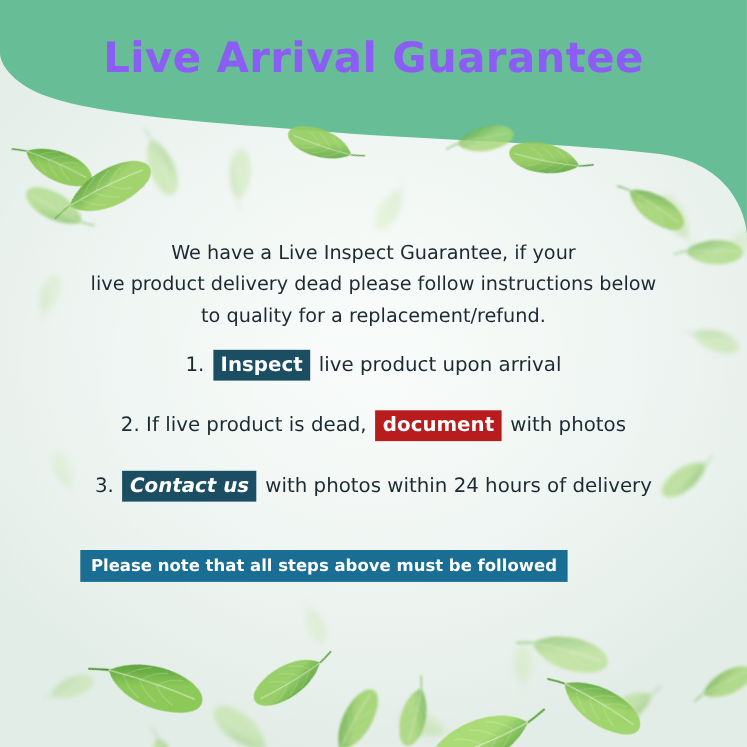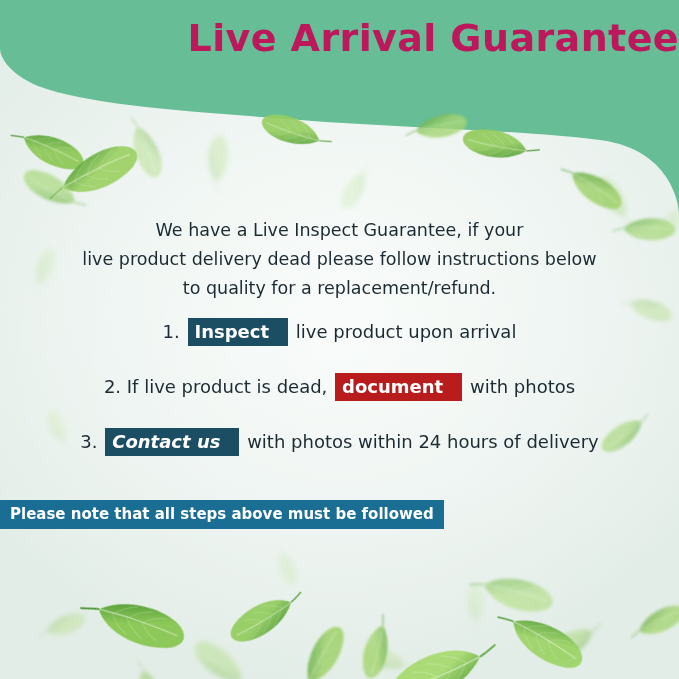--- a/index.html
+++ b/index.html
@@ -35,24 +35,24 @@
   .banner-green {
     position: absolute;
     left: 0; top: 0;
     width: 679px;
     height: 220px;
   }
   .banner-green svg { display: block; width: 679px; height: 220px; }
 
   .banner-title {
     position: absolute;
-    left: 0; top: 16px;
+    left: 0; top: 30px;
     width: 679px;
-    text-align: right;
-    color: #be185d;
+    text-align: center;
+    color: #8b5cf6;
     font-size: 38px;
     font-weight: 700;
     letter-spacing: 0.4px;
     font-family: "DejaVu Sans", sans-serif;
   }
 
   
   .leaf { position: absolute; transform-origin: 50% 50%; }
   .leaf svg { display: block; overflow: visible; }
 
@@ -86,33 +86,34 @@
     height: 55px;
     font-family: "DejaVu Sans", sans-serif;
     white-space: nowrap;
   }
   .step .num { }
   .chip {
     display: inline-block;
     background: #1b4d63;
     color: #ffffff;
     font-weight: 700;
-    padding: 3px 19px 4px 7px;
+    padding: 3px 7px 4px 7px;
     margin: 0 2px;
     line-height: 21px;
     vertical-align: baseline;
     font-family: "DejaVu Sans", sans-serif;
   }
 
   
   .notes {
     position: absolute;
     left: 0;
     top: 500px;
     width: 589px;
+    text-align: center;
   }
   .note-bar {
     display: inline-block;
     background: #1a6d93;
     color: #ffffff;
     font-size: 15px;
     font-weight: 700;
     line-height: 20px;
     padding: 4px 10px 5px 10px;
     margin-bottom: 9px;

